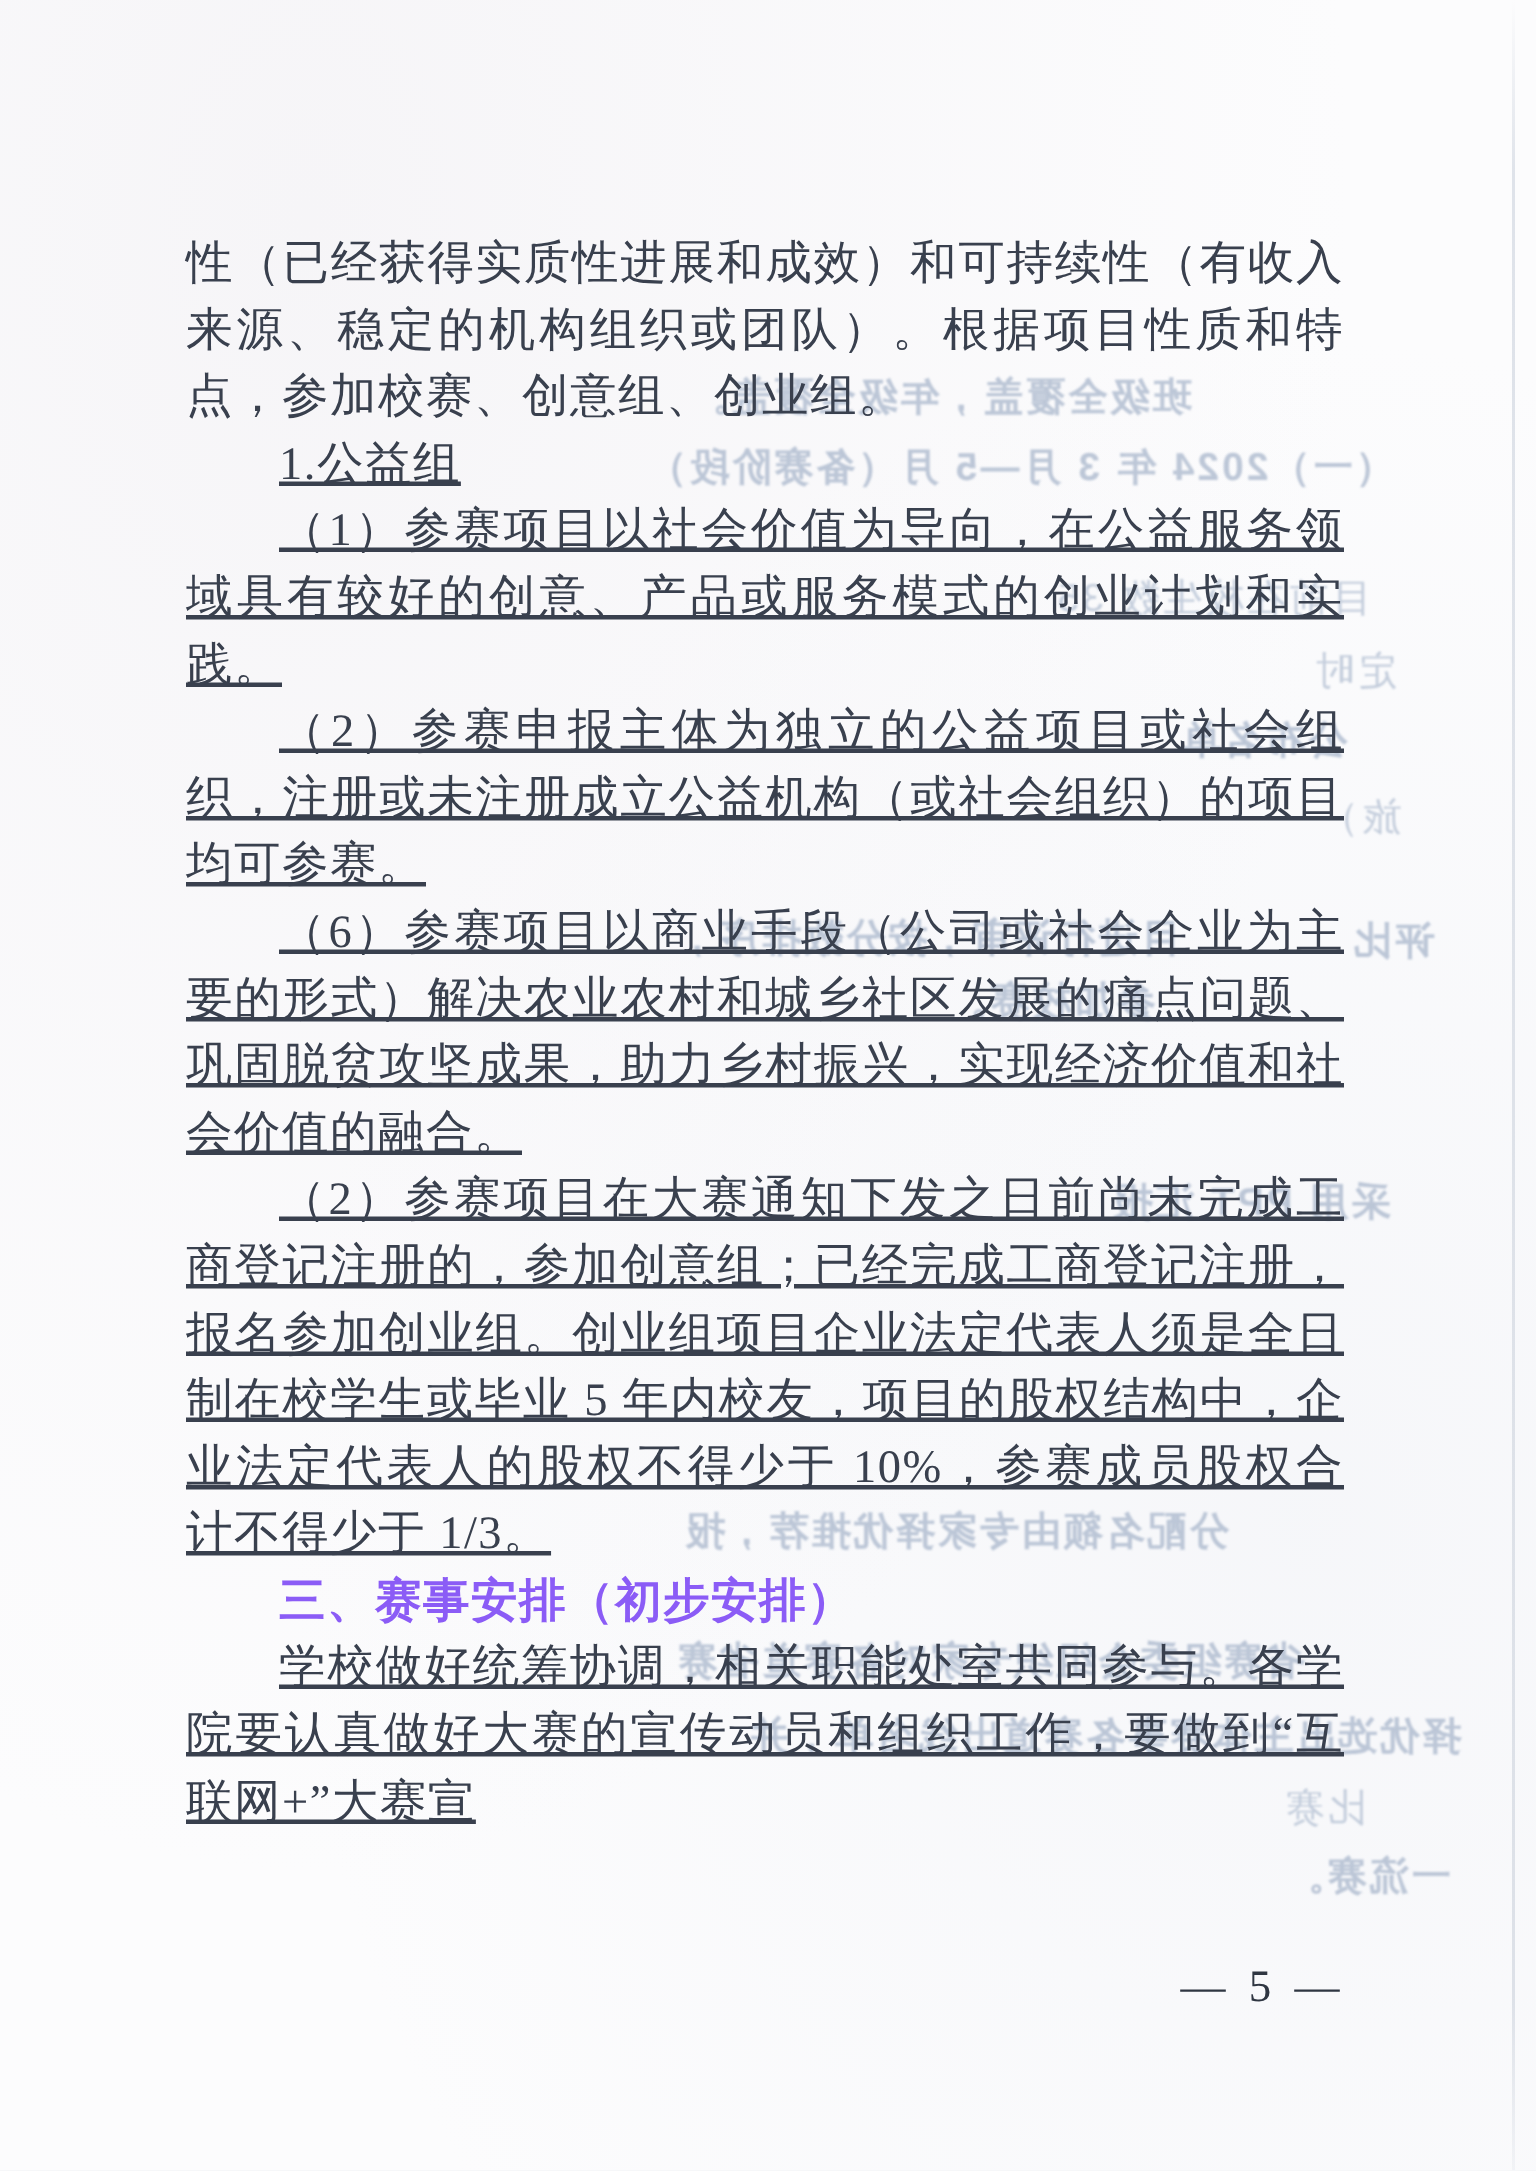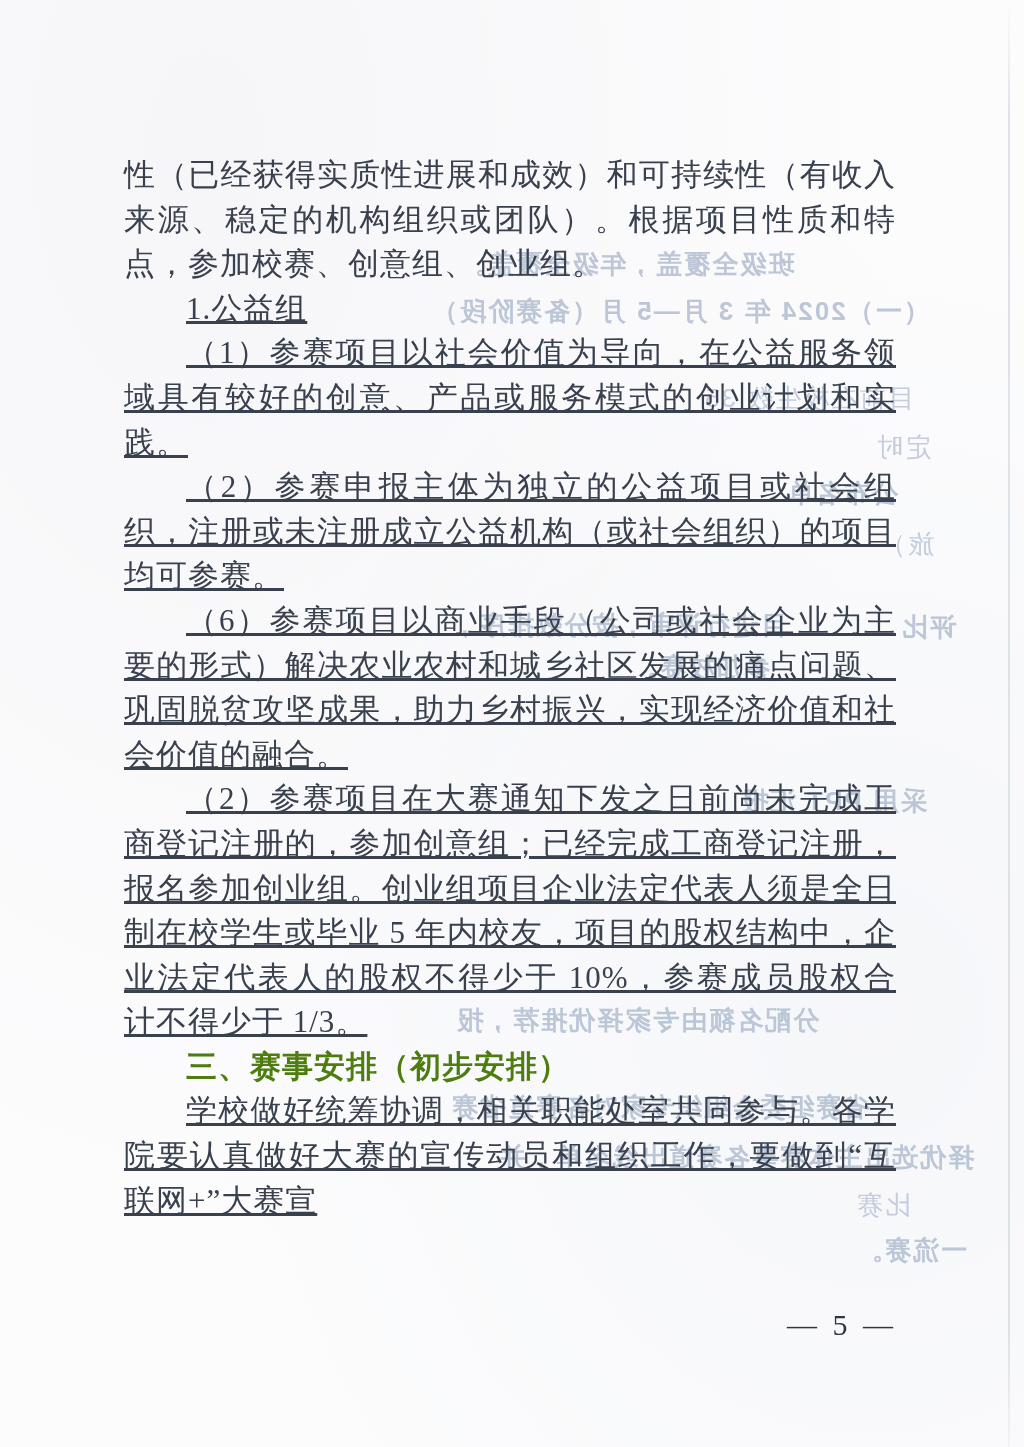--- a/index.html
+++ b/index.html
@@ -30,21 +30,21 @@
     font-size:31px;
     line-height:44.6px;
     letter-spacing:1px;
     text-align:justify;
   }
   .content p{margin:0;}
   .content p.indent{text-indent:2em;text-decoration:underline;}
   .content p.heading{
     text-indent:2em;
     font-weight:bold;
-    color:#4d7c0f;
+    color:#8b5cf6;
     font-family:"Liberation Sans","DejaVu Sans",sans-serif;
     font-size:31px;
   }
   .bleed-layer{position:absolute;inset:0;pointer-events:none;}
   .bleed{
     position:absolute;
     transform:scaleX(-1);
     transform-origin:center;
     color:#b6c2d4;
     opacity:.8;

